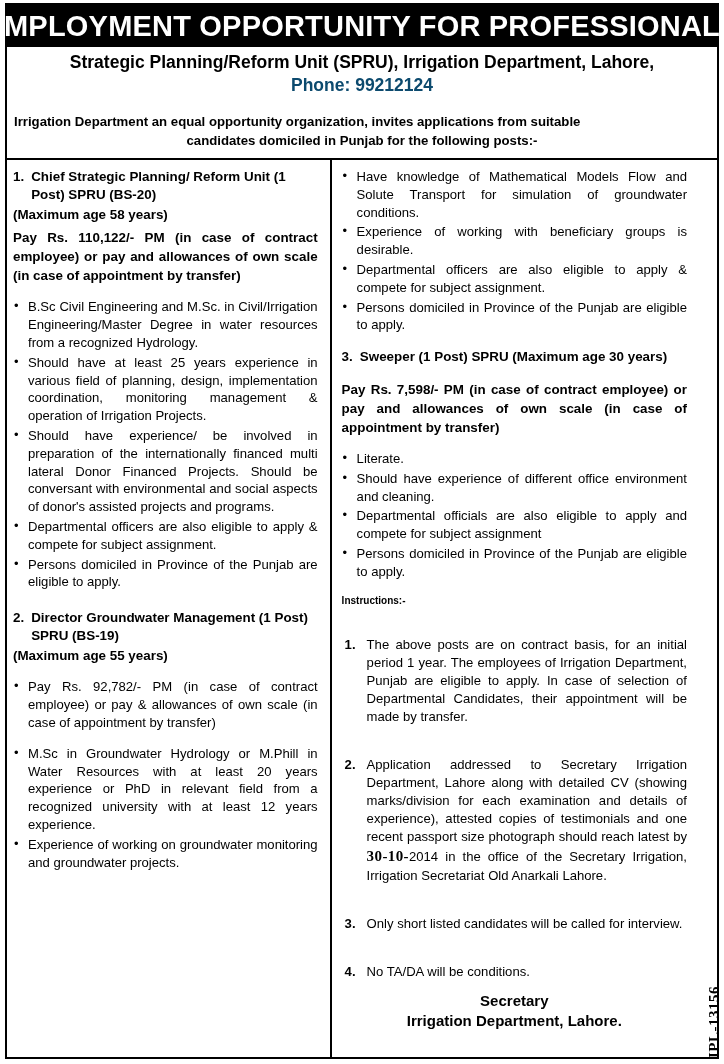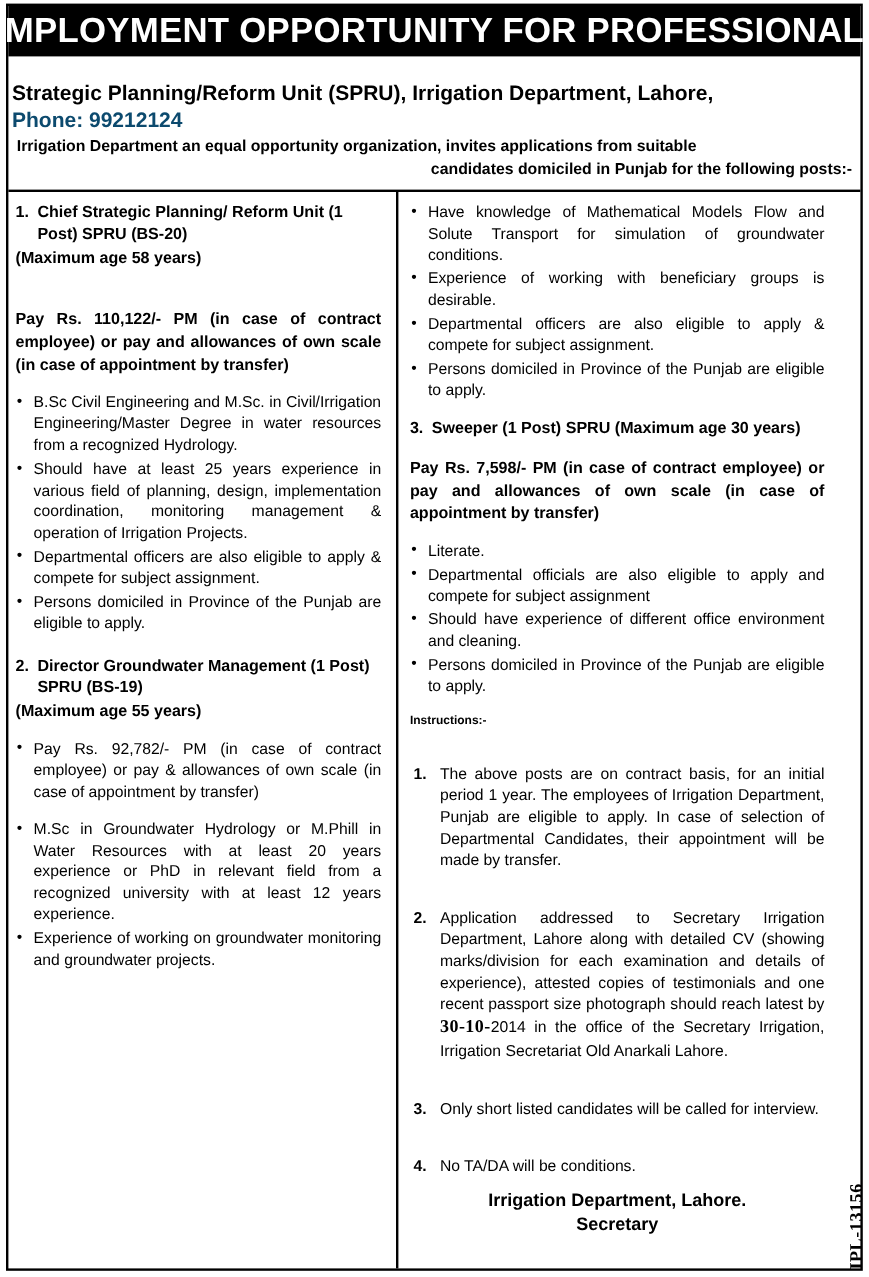--- a/index.html
+++ b/index.html
@@ -47,23 +47,23 @@
     font-size: 29px;
     font-weight: bold;
     line-height: 1;
     white-space: nowrap;
   }
 
   
   .masthead {
     position: absolute;
     left: 10px;
-    top: 67px;
+    top: 52px;
     width: 704px;
-    text-align: left;
+    text-align: center;
   }
   .org-line {
     font-size: 17.5px;
     font-weight: bold;
     line-height: 1.25;
     color: #000;
   }
   .phone-line {
     font-size: 17.5px;
     font-weight: bold;
@@ -76,21 +76,21 @@
     position: absolute;
     left: 14px;
     top: 113px;
     width: 696px;
     font-size: 13.2px;
     font-weight: bold;
     line-height: 1.42;
     text-align: justify;
     color: #000;
   }
-  .intro .l2 { text-align: right; }
+  .intro .l2 { text-align: center; }
 
   .rule {
     position: absolute;
     left: 7px;
     top: 158px;
     width: 710px;
     height: 2px;
     background: #000;
   }
 
@@ -148,21 +148,21 @@
     line-height: 1.4;
     color: #000;
     display: flex;
   }
 
   .pay {
     font-size: 13.4px;
     font-weight: bold;
     line-height: 1.42;
     text-align: justify;
-    margin-top: 32px;
+    margin-top: 4px;
     color: #000;
   }
   .pay.tight { margin-top: 13px; }
 
   
   ul.blist {
     list-style: none;
     margin: 13px 0 0 0;
     padding: 0;
   }
@@ -283,20 +283,21 @@
           <span class="post-title">Chief Strategic Planning/ Reform Unit (1 Post) SPRU (BS-20)</span>
         </span>
       </div>
       <div class="post-age">(Maximum age 58 years)</div>
 
       <div class="pay">Pay Rs. 110,122/- PM (in case of contract employee) or pay and allowances of own scale (in case of appointment by transfer)</div>
 
       <ul class="blist">
         <li>B.Sc Civil Engineering and M.Sc. in Civil/Irrigation Engineering/Master Degree in water resources from a recognized Hydrology.</li>
         <li>Should have at least 25 years experience in various field of planning, design, implementation coordination, monitoring management &amp; operation of Irrigation Projects.</li>
+        <li>Should have experience/ be involved in preparation of the internationally financed multi lateral Donor Financed Projects. Should be conversant with environmental and social aspects of donor's assisted projects and programs.</li>
         <li>Departmental officers are also eligible to apply &amp; compete for subject assignment.</li>
         <li>Persons domiciled in Province of the Punjab are eligible to apply.</li>
       </ul>
 
       <div class="post-head" style="margin-top:18px;">
         <span class="post-num">2.</span>
         <span class="post-title-wrap">
           <span class="post-title">Director Groundwater Management (1 Post) SPRU (BS-19)</span>
         </span>
       </div>
@@ -323,35 +324,35 @@
 
       <div class="post-head-inline" style="margin-top:14px;">
         <span class="post-num">3.</span>
         <span>Sweeper (1 Post) SPRU (Maximum age 30 years)</span>
       </div>
 
       <div class="pay tight">Pay Rs. 7,598/- PM (in case of contract employee) or pay and allowances of own scale (in case of appointment by transfer)</div>
 
       <ul class="blist">
         <li class="plain">Literate.</li>
+        <li>Should have experience of different office environment and cleaning.</li>
         <li>Departmental officials are also eligible to apply and compete for subject assignment</li>
-        <li>Should have experience of different office environment and cleaning.</li>
         <li>Persons domiciled in Province of the Punjab are eligible to apply.</li>
       </ul>
 
       <div class="instr-head">Instructions:-</div>
 
       <ol class="ilist">
         <li>The above posts are on contract basis, for an initial period 1 year.   The employees of Irrigation Department, Punjab are eligible to apply. In case of selection of Departmental Candidates, their appointment will be made by transfer.</li>
         <li><span>Application addressed to Secretary Irrigation Department, Lahore along with detailed CV (showing marks/division for each examination and details of experience), attested copies of testimonials and one recent passport size photograph should reach latest by </span><span class="date-stamp">30-10-</span><span>2014 in the office of the Secretary Irrigation, Irrigation Secretariat Old Anarkali Lahore.</span></li>
         <li class="plain">Only short listed candidates will be called for interview.</li>
         <li class="plain">No TA/DA will be conditions.</li>
       </ol>
 
       <div class="signature">
+        <div>Secretary</div>
         <div>Irrigation Department, Lahore.</div>
-        <div>Secretary</div>
       </div>
     </div>
   </div>
 
   <div class="refcode">IPL-13156</div>
 </div>
 
 </body></html>

